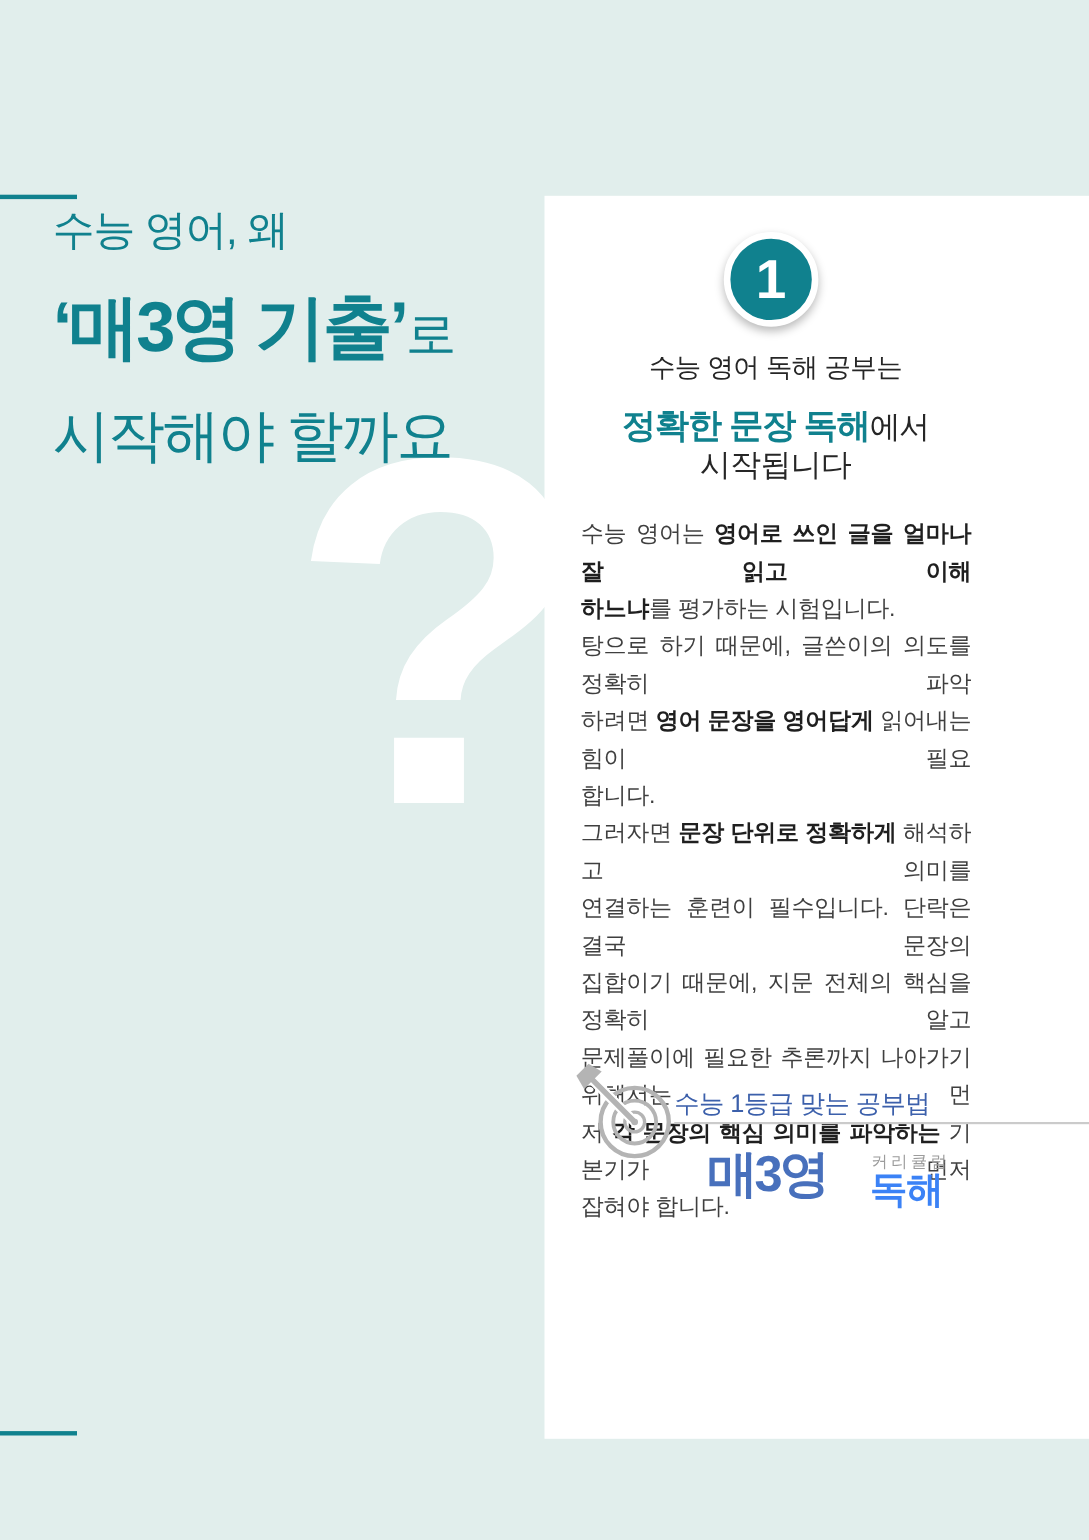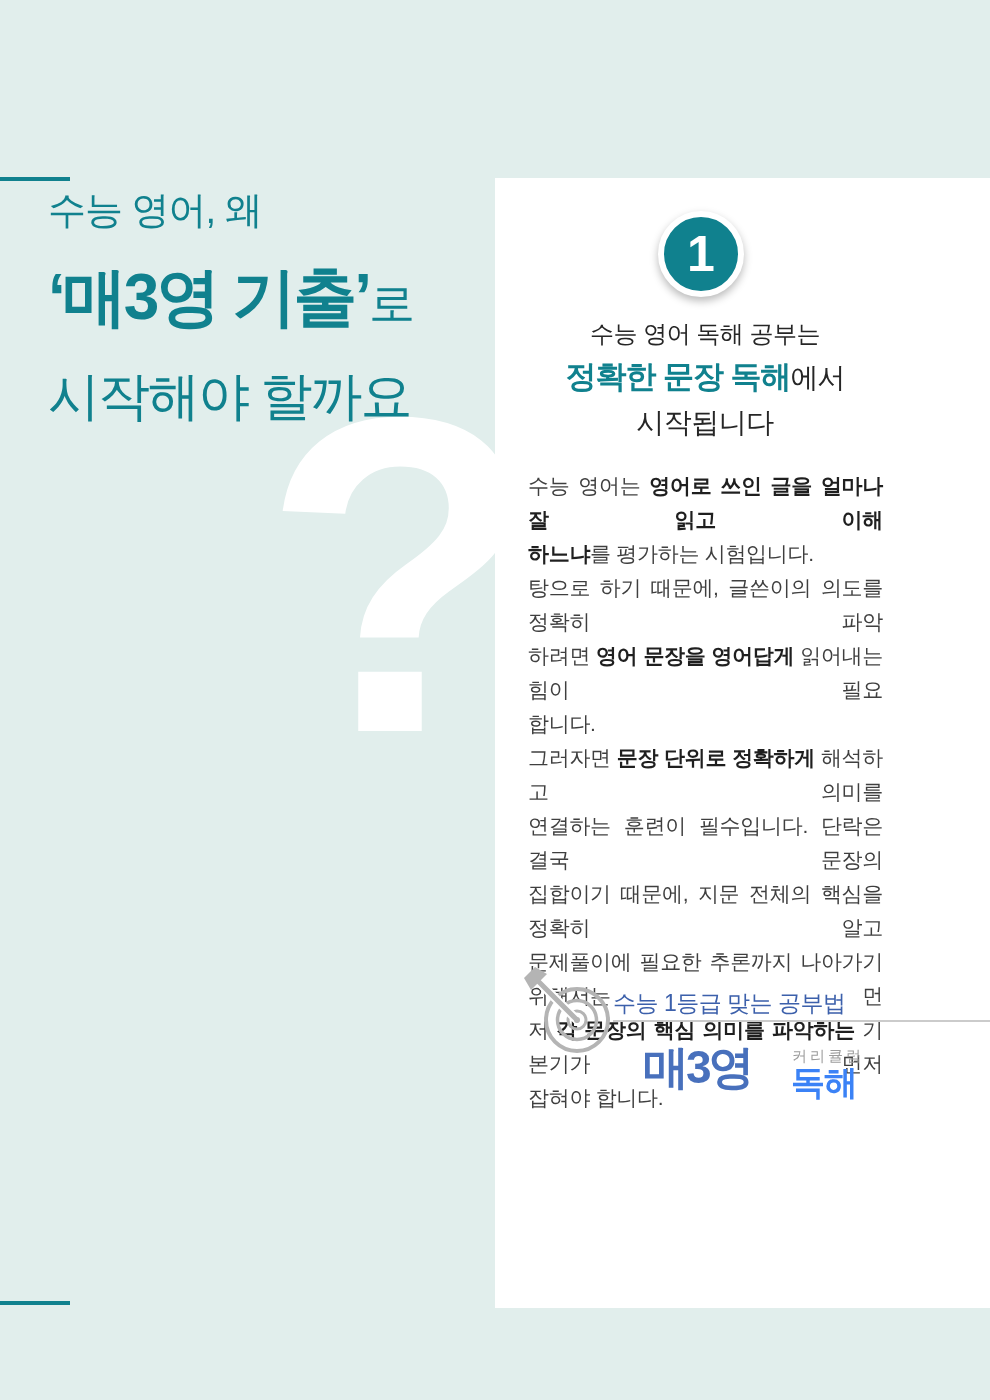--- a/index.html
+++ b/index.html
@@ -107,21 +107,21 @@
     align-items: center;
     justify-content: center;
     color: #ffffff;
     font-size: 50px;
     font-weight: 700;
   }
 
   
   .h-line { position: absolute; left: 0; width: 420px; text-align: center; color: #262626; }
   .h-line1 { top: 140px; font-size: 24px; font-weight: 400; letter-spacing: -0.5px; }
-  .h-line2 { top: 178px; font-size: 31px; font-weight: 400; letter-spacing: -1px; white-space: nowrap; }
+  .h-line2 { top: 188px; font-size: 31px; font-weight: 400; letter-spacing: -1px; white-space: nowrap; }
   .h-line2 .highlight { color: var(--teal, #10818e); font-weight: 800; }
   .h-line2 .h-suffix { font-size: 28px; color: #262626; }
   .h-line3 { top: 226px; font-size: 28px; font-weight: 400; letter-spacing: -0.5px; }
 
   
   .body-text {
     position: absolute;
     left: 33px;
     top: 291px;
     width: 355px;

